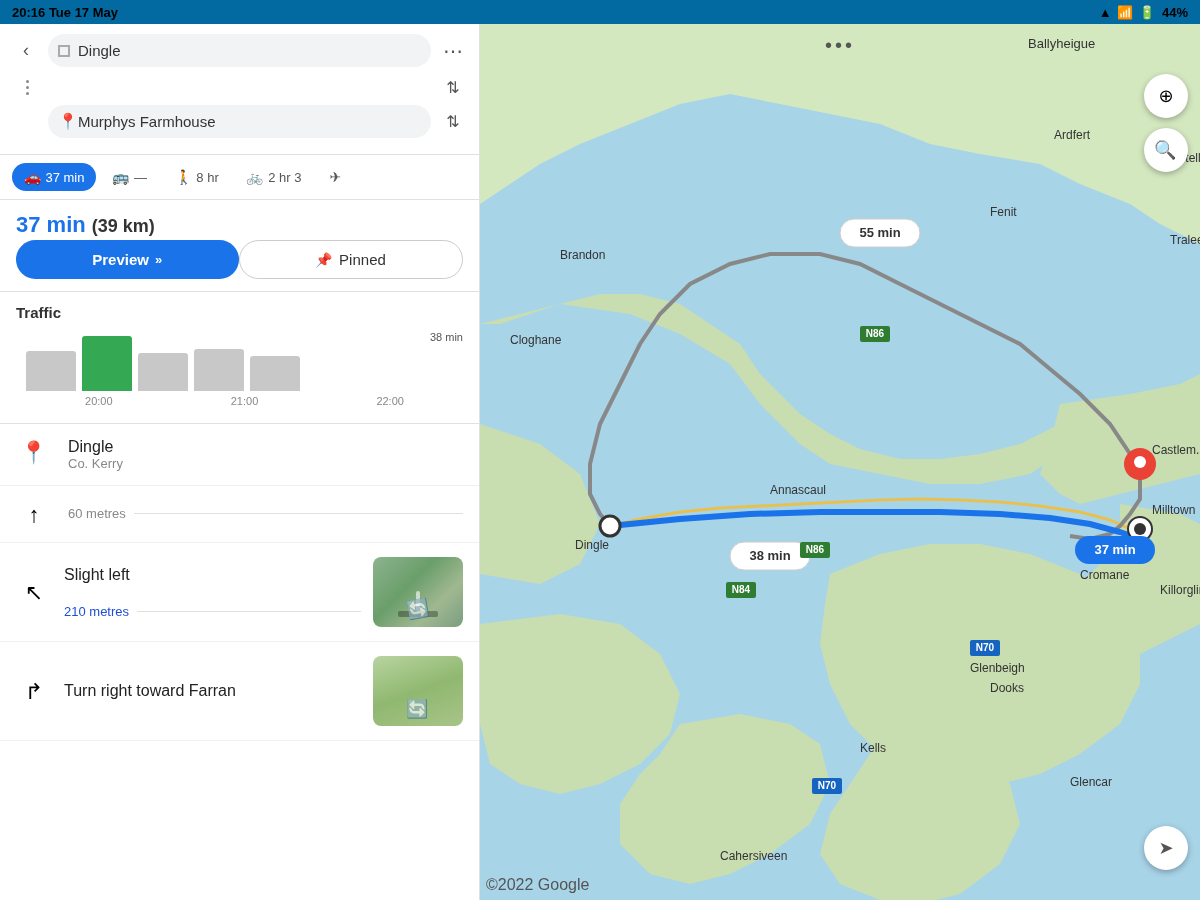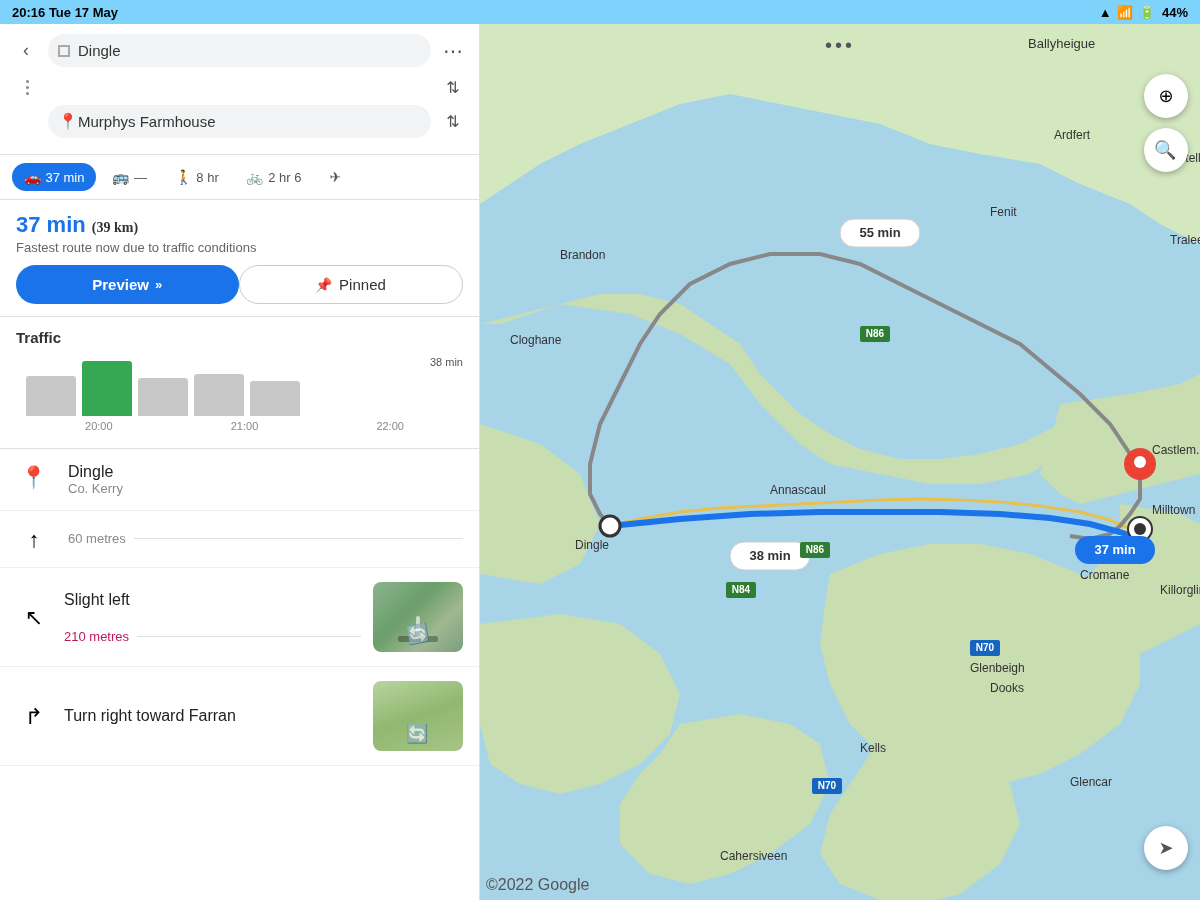--- a/index.html
+++ b/index.html
@@ -2,21 +2,21 @@
 <html><head>
   <meta charset="utf-8">
   <style>
     * { box-sizing: border-box; margin: 0; padding: 0; }
     body { font-family: -apple-system, 'Helvetica Neue', Arial, sans-serif; width: 1200px; height: 900px; overflow: hidden; display: flex; flex-direction: column; background: #fff; }
 
     
     .status-bar {
       display: flex; justify-content: space-between; align-items: center;
       padding: 4px 12px; font-size: 13px; font-weight: 600;
-      background: #7dd3fc; height: 24px;
+      background: #0369a1; height: 24px;
     }
     .status-right { display: flex; align-items: center; gap: 6px; }
 
     
     .main { display: flex; flex: 1; overflow: hidden; }
 
     
     .left-panel { width: 480px; flex-shrink: 0; overflow-y: auto; border-right: 1px solid #e0e0e0; background: #fff; }
 
     
@@ -136,32 +136,31 @@
       <div class="transport-tab">
         <span class="transport-tab-icon">🚌</span>
         <span>—</span>
       </div>
       <div class="transport-tab">
         <span class="transport-tab-icon">🚶</span>
         <span>8 hr</span>
       </div>
       <div class="transport-tab">
         <span class="transport-tab-icon">🚲</span>
-        <span>2 hr 6</span>
+        <span>2 hr 3</span>
       </div>
       <div class="transport-tab">
         <span class="transport-tab-icon">✈</span>
       </div>
     </div>
 
     <div class="route-info">
       <div class="route-time">
-        <span>37 min</span> <span style="font-size:14px;color:#333;font-family:Liberation Serif, serif;">(39 km)</span>
-      </div>
-      <div class="route-subtitle">Fastest route now due to traffic conditions</div>
+        <span>37 min</span> <span style="font-size:18px;color:#333;">(39 km)</span>
+      </div>
       <div class="route-buttons">
         <button class="preview-btn">
           <span>Preview</span>
           <span class="chevrons">»</span>
         </button>
         <button class="pinned-btn">
           <span class="pin-icon">📌</span>
           <span>Pinned</span>
         </button>
       </div>
@@ -224,21 +223,21 @@
         </div>
       </div>
 
       <div class="direction-item">
         <div class="direction-row-with-thumb">
           <div class="direction-icon-area">
             <span style="font-size:22px;">↖</span>
           </div>
           <div class="direction-text">
             <div class="direction-main">Slight left</div>
-            <div style="font-size:13px;color:#be185d;margin-top:20px;display:flex;align-items:center;gap:8px;">
+            <div style="font-size:13px;color:#1d4ed8;margin-top:20px;display:flex;align-items:center;gap:8px;">
               <span>210 metres</span>
               <div style="flex:1;height:1px;background:#e0e0e0;"></div>
             </div>
           </div>
           <div class="direction-thumb">
             <div class="direction-thumb-inner">
               <div style="position:absolute;bottom:10px;left:50%;transform:translateX(-50%);width:40px;height:6px;background:rgba(0,0,0,0.3);border-radius:2px;"></div>
               <div style="position:absolute;bottom:16px;left:50%;transform:translateX(-50%);width:4px;height:20px;background:rgba(255,255,255,0.6);border-radius:2px;"></div>
               <div style="position:absolute;bottom:6px;left:50%;transform:translateX(-50%) rotate(-10deg);font-size:18px;color:rgba(255,255,255,0.7);">🔄</div>
             </div>

